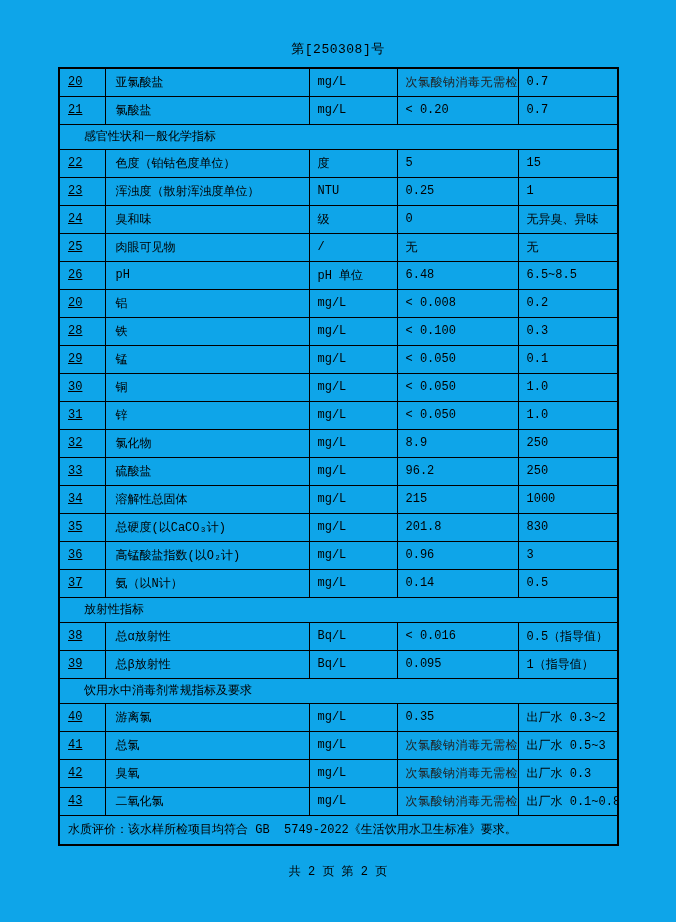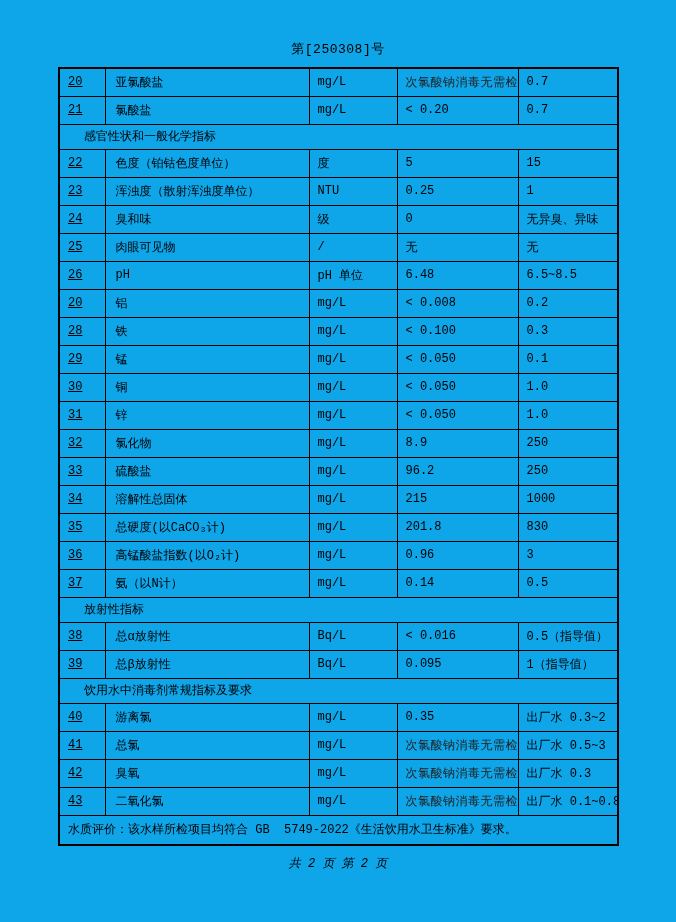--- a/index.html
+++ b/index.html
@@ -55,23 +55,22 @@
   .evaluation-row td {
     height: 30px;
     padding-left: 8px;
     font-size: 12px;
     white-space: pre-wrap;
   }
   .eval-label { font-weight: normal; }
   .page-footer {
     text-align: center;
     font-size: 12px;
-    margin-top: 9px;
+    margin-top: 17px;
     color: #000000;
-    font-style: italic;
   }
 </style>
 </head>
 <body>
 
 <div class="page">
 
   <div class="doc-number">第[250308]号</div>
 
   <table class="report-table">

